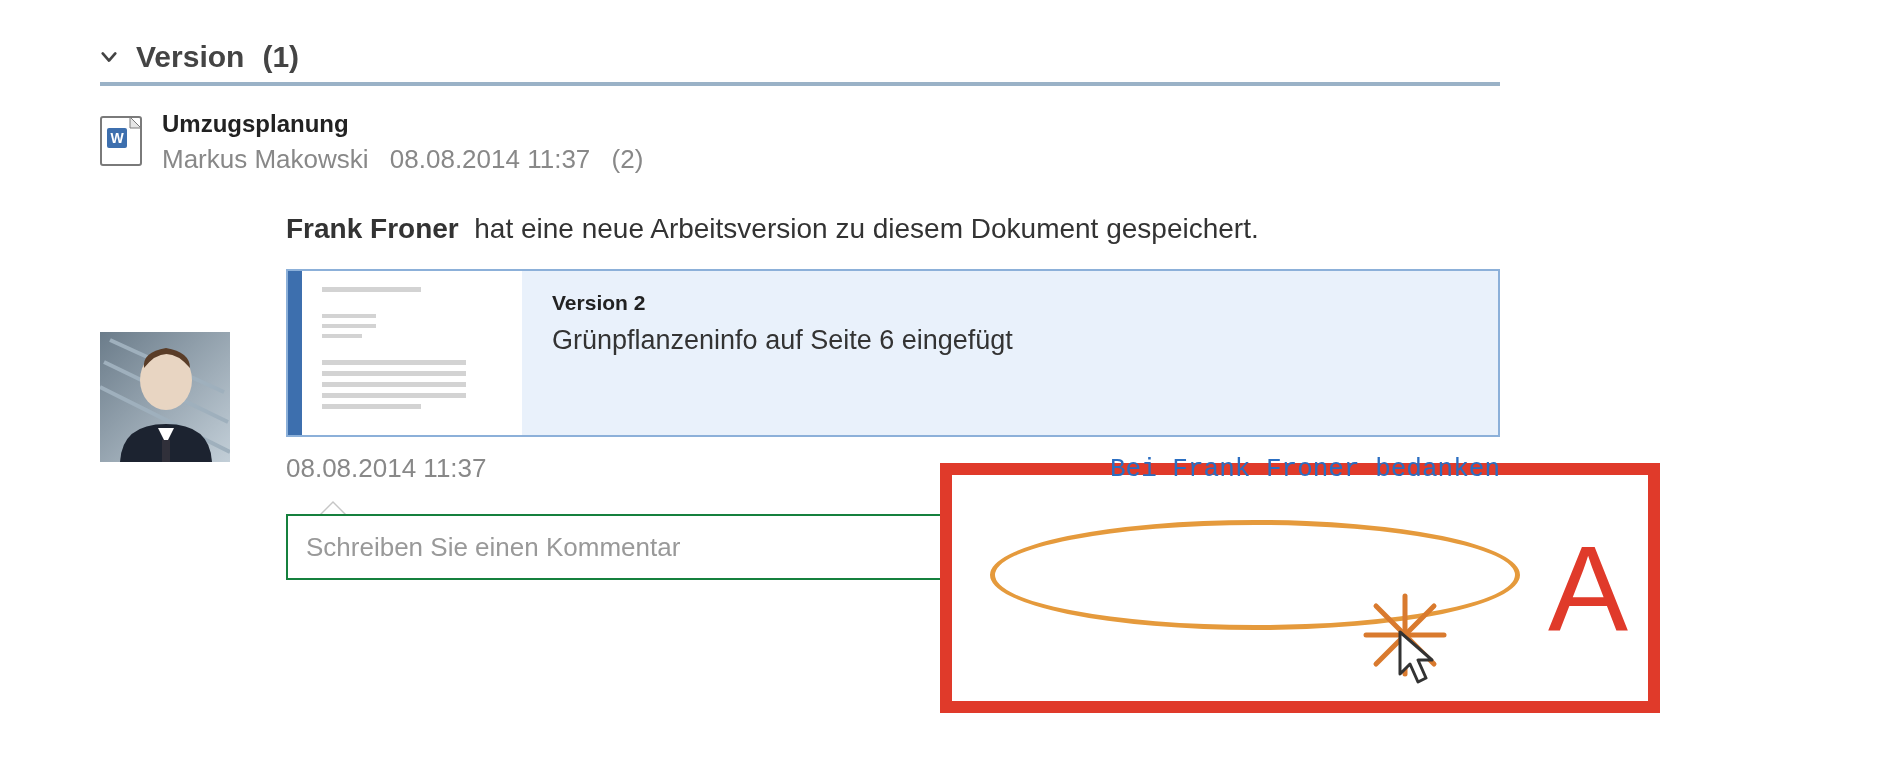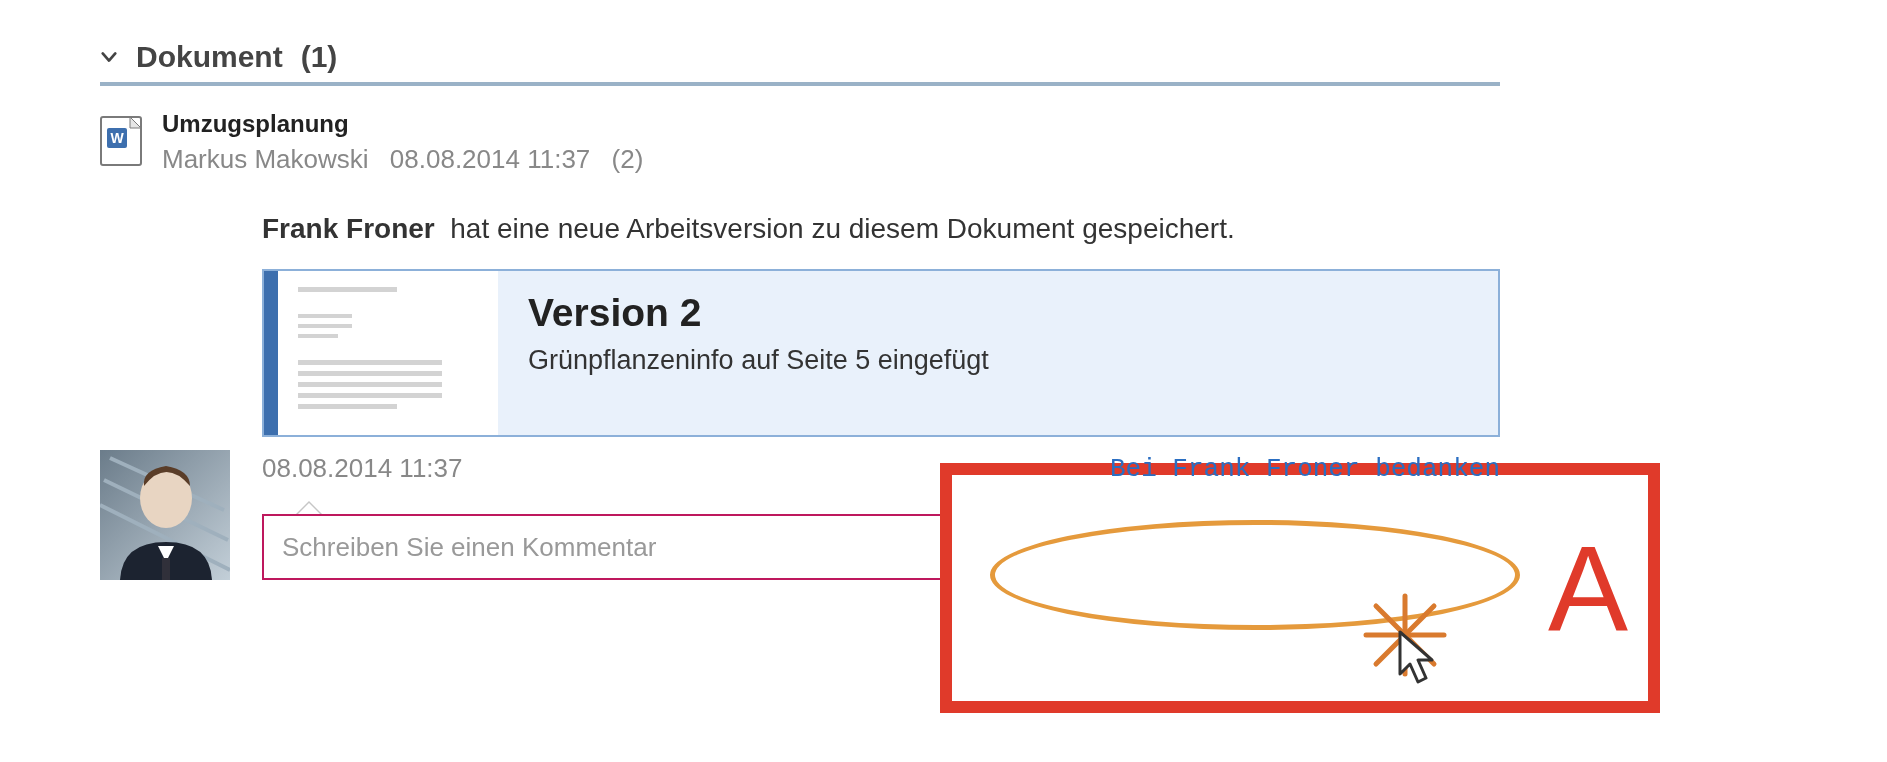--- a/index.html
+++ b/index.html
@@ -60,22 +60,22 @@
   }
   .entry-meta {
     font-size: 26px;
     color: #888;
   }
   .entry-meta span { margin-right: 14px; }
   
   .activity {
     margin-top: 38px;
     display: flex;
-    align-items: flex-end;
-    gap: 32px;
+    align-items: center;
+    gap: 56px;
   }
   .avatar {
     width: 130px;
     height: 130px;
     flex-shrink: 0;
     background: #eee;
     display: block;
   }
   .activity-body { flex: 1; }
   .activity-text {
@@ -110,21 +110,21 @@
     margin-bottom: 6px;
   }
   .thumb-line.short { width: 55%; }
   .thumb-line.med { width: 80%; }
   .thumb-line.tiny { width: 30%; height:4px; }
   .thumb-gap { height: 16px; }
   .version-info {
     padding: 20px 30px;
   }
   .version-title {
-    font-size: 39px;
+    font-size: 21px;
     font-weight: bold;
     color: #222;
     margin: 0 0 10px 0;
   }
   .version-desc {
     font-size: 27px;
     color: #333;
     margin: 0;
   }
   
@@ -162,21 +162,21 @@
     content:"";
     position:absolute;
     top:2px; left:-11px;
     border-left: 11px solid transparent;
     border-right: 11px solid transparent;
     border-bottom: 11px solid #fff;
   }
   .comment-input {
     width: 100%;
     height: 66px;
-    border: 2px solid #be185d;
+    border: 2px solid #15803d;
     font-size: 26px;
     padding: 0 18px;
     color: #333;
     outline: none;
   }
   .comment-input::placeholder { color: #999; }
   
   .annotation {
     position: absolute;
     border: 12px solid #e03a2a;
@@ -219,21 +219,21 @@
 <body>
 
 <div class="container">
 
   <div class="group-header">
     <span class="chevron">
       <svg viewBox="0 0 20 20" width="18" height="18">
           <polyline points="3,6 10,14 17,6" fill="none" stroke="#444" stroke-width="3" stroke-linecap="round" stroke-linejoin="round"></polyline>
         </svg>
     </span>
-    <span>Dokument</span>
+    <span>Version</span>
     <span class="count">(1)</span>
   </div>
 
   <div class="entry-header">
     <span class="doc-icon">
       <svg viewBox="0 0 42 50" width="42" height="50">
         <rect x="1" y="1" width="40" height="48" rx="2" fill="#fff" stroke="#7a7a7a" stroke-width="2"></rect>
         <polygon points="30,1 41,12 30,12" fill="#e6e6e6" stroke="#7a7a7a" stroke-width="1"></polygon>
         <rect x="7" y="12" width="20" height="20" rx="2" fill="#3d6fae"></rect>
         <text x="17" y="27" font-size="14" font-family="Arial" fill="#fff" text-anchor="middle" font-weight="bold">W</text>
@@ -286,21 +286,21 @@
           <div class="thumb-line tiny" style="width:22%"></div>
           <div class="thumb-gap"></div>
           <div class="thumb-line med"></div>
           <div class="thumb-line med"></div>
           <div class="thumb-line med"></div>
           <div class="thumb-line med"></div>
           <div class="thumb-line short"></div>
         </div>
         <div class="version-info">
           <div class="version-title">Version 2</div>
-          <div class="version-desc">Grünpflanzeninfo auf Seite 5 eingefügt</div>
+          <div class="version-desc">Grünpflanzeninfo auf Seite 6 eingefügt</div>
         </div>
       </div>
 
       <div class="bottom-row">
         <span class="timestamp">08.08.2014 11:37</span>
         <a class="thank-link">Bei Frank Froner bedanken</a>
       </div>
 
       <div class="comment-wrap">
         <div class="comment-tail"></div>

